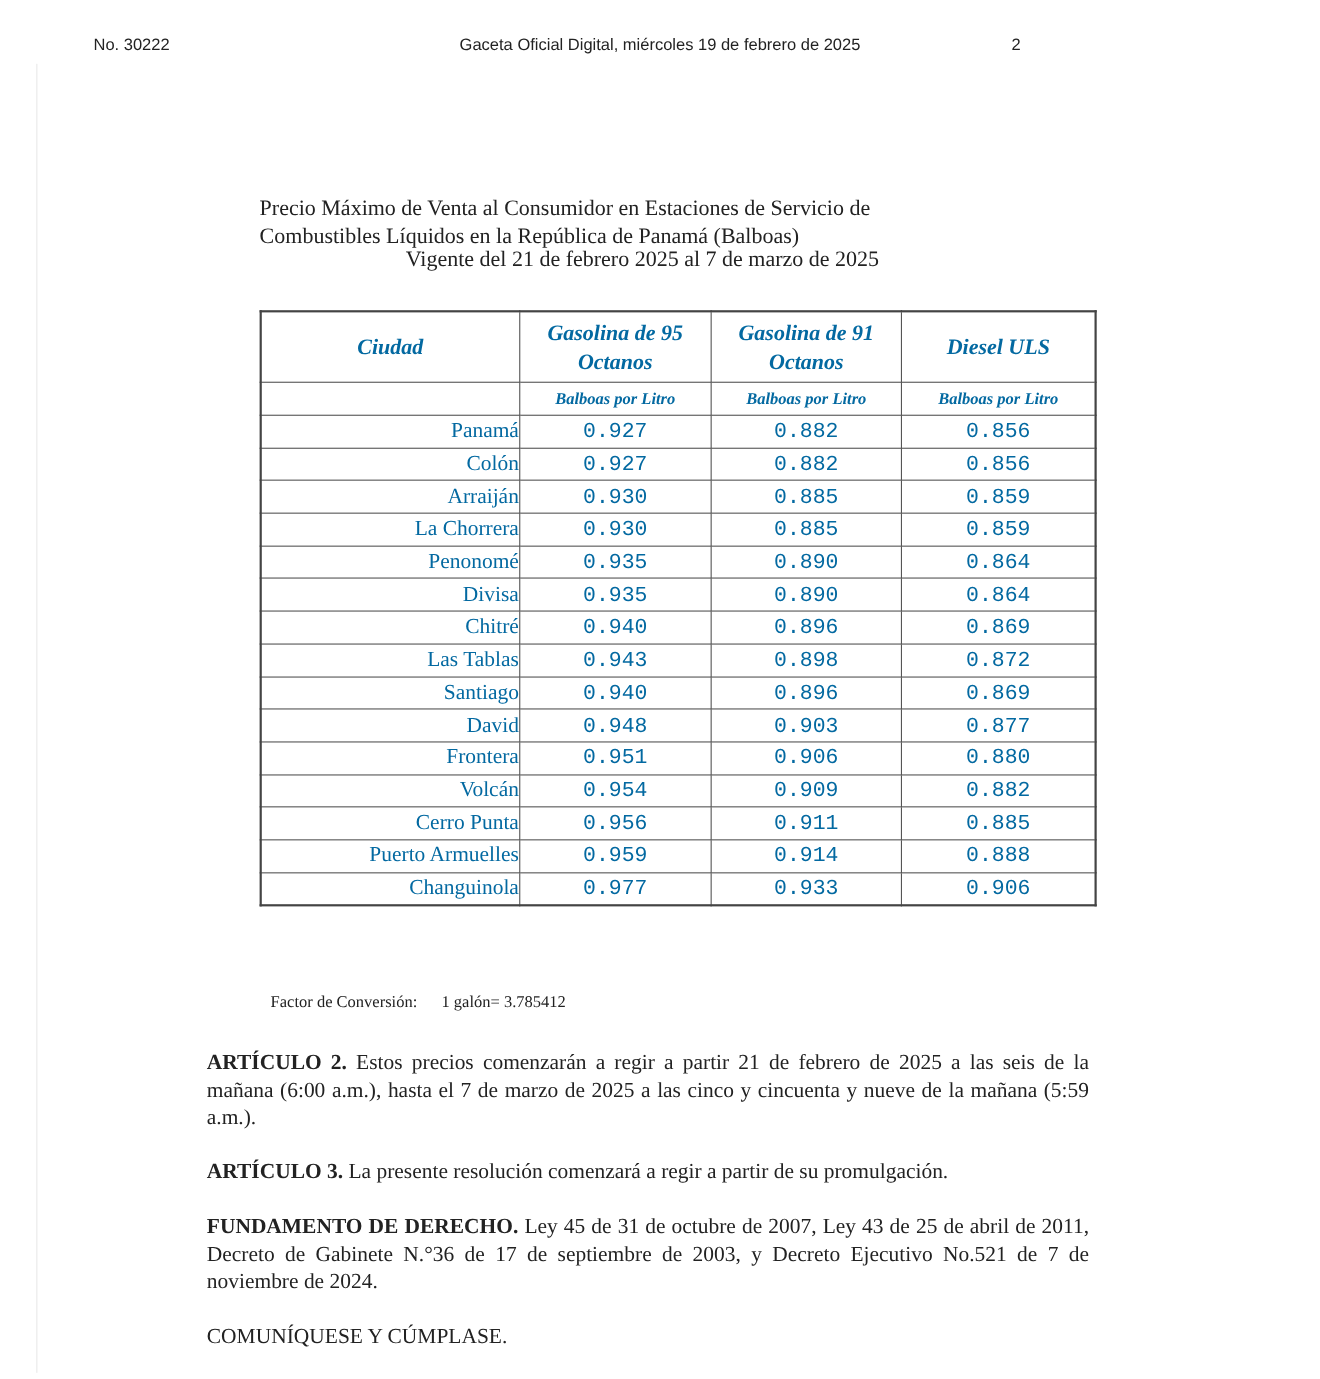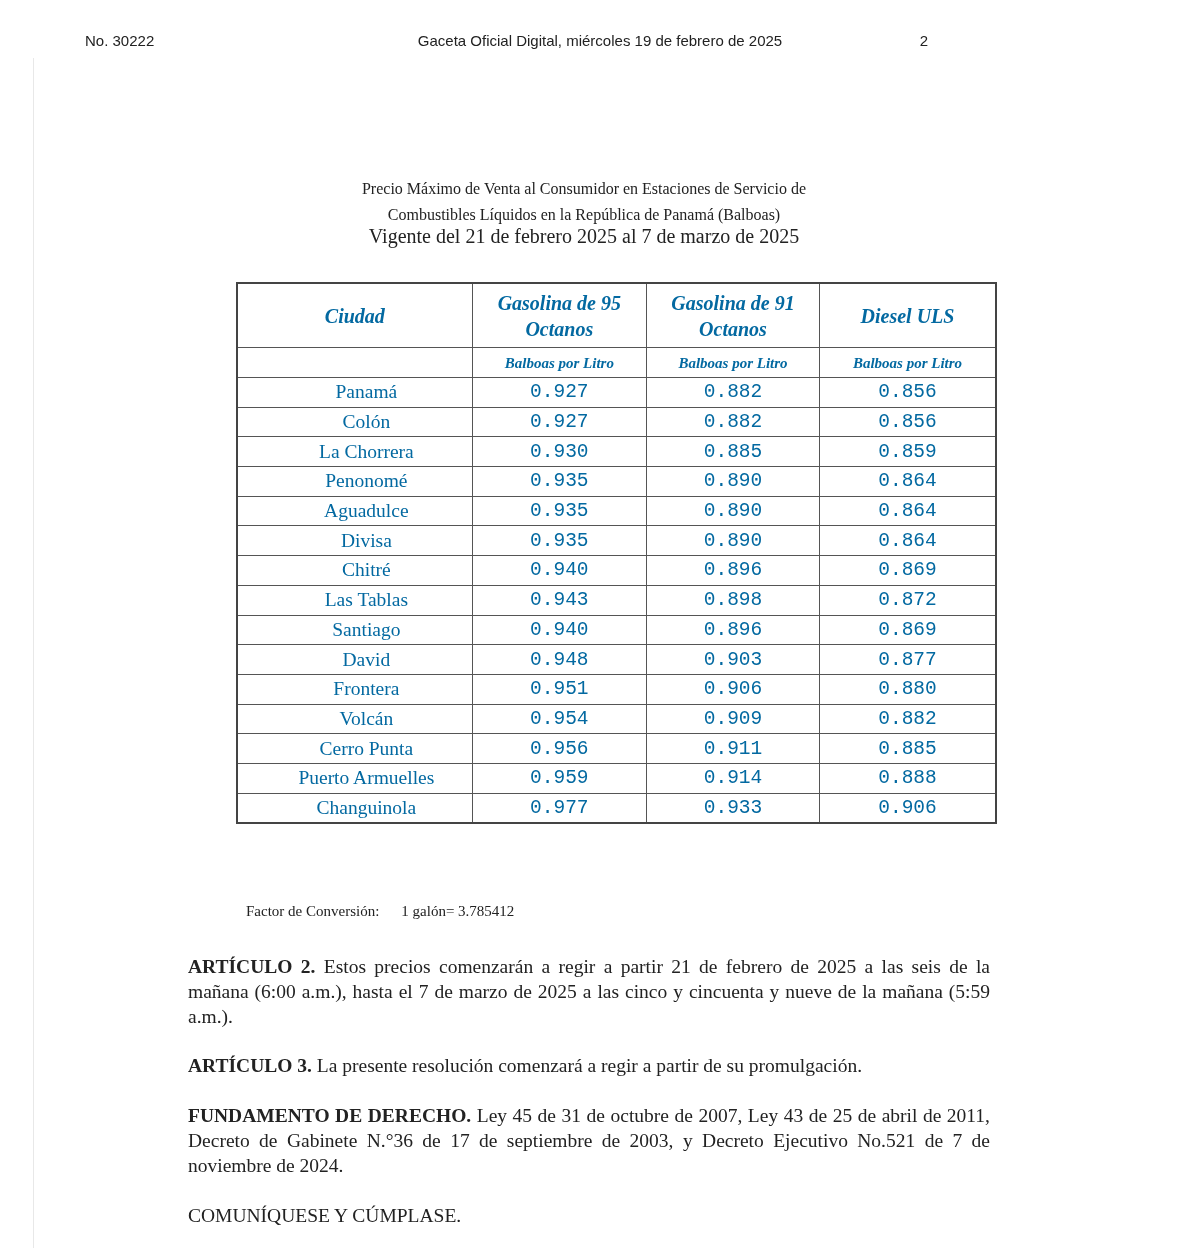--- a/index.html
+++ b/index.html
@@ -10,22 +10,22 @@
   .edge-line { position: absolute; left: 33px; top: 58px; width: 1px; height: 1190px; background: #e8e8e8; }
   .running-head {
     position: absolute; top: 32px; left: 0; width: 1048px; height: 20px;
     font-family: "Liberation Sans", "DejaVu Sans", sans-serif; font-size: 15px; color: #222;
   }
   .running-head .num { position: absolute; left: 85px; }
   .running-head .title { position: absolute; left: 0; width: 1200px; text-align: center; }
   .running-head .page { position: absolute; right: 120px; }
 
   .doc-title {
-    position: absolute; top: 176px; left: 236px; width: 696px; text-align: center;
-    font-size: 16px; line-height: 26px; color: #222;
+    position: absolute; top: 176px; left: 236px; width: 696px; 
+    font-size: 20px; line-height: 26px; color: #222;
   }
   .validity {
     position: absolute; top: 224px; left: 236px; width: 696px; text-align: center;
     font-size: 20px; line-height: 24px; color: #222;
   }
 
   table.prices {
     position: absolute; top: 282px; left: 236px; width: 761px;
     border-collapse: collapse; font-size: 19.5px; color: #0369a1;
   }
@@ -35,21 +35,21 @@
   table.prices { border: 2px solid #444; }
   table.prices th {
     font-weight: bold; font-style: italic; text-align: center; font-size: 20px; line-height: 26px;
   }
   table.prices tr.hdr th { height: 63px; }
   table.prices tr.sub th { height: 29px; font-size: 15px; }
   table.prices col.c0 { width: 216px; }
   table.prices col.c1 { width: 160px; }
   table.prices col.c2 { width: 159px; }
   table.prices col.c3 { width: 162px; }
-  table.prices td.city { text-align: center; padding-left: 23px; }
+  table.prices td.city { text-align: right; padding-left: 23px; }
   table.prices td.val { text-align: center; font-family: Liberation Mono, monospace; }
 
   .conversion {
     position: absolute; top: 903px; left: 246px; font-size: 15px; color: #222;
   }
   .conversion .gap { display: inline-block; width: 22px; }
 
   .para {
     position: absolute; left: 188px; width: 802px; font-size: 19.5px; line-height: 25px;
     text-align: justify; color: #222;
@@ -105,38 +105,38 @@
         <td class="val">0.882</td>
         <td class="val">0.856</td>
       </tr>
       <tr>
         <td class="city">Colón</td>
         <td class="val">0.927</td>
         <td class="val">0.882</td>
         <td class="val">0.856</td>
       </tr>
       <tr>
+        <td class="city">Arraiján</td>
+        <td class="val">0.930</td>
+        <td class="val">0.885</td>
+        <td class="val">0.859</td>
+      </tr>
+      <tr>
         <td class="city">La Chorrera</td>
         <td class="val">0.930</td>
         <td class="val">0.885</td>
         <td class="val">0.859</td>
       </tr>
       <tr>
         <td class="city">Penonomé</td>
         <td class="val">0.935</td>
         <td class="val">0.890</td>
         <td class="val">0.864</td>
       </tr>
       <tr>
-        <td class="city">Aguadulce</td>
-        <td class="val">0.935</td>
-        <td class="val">0.890</td>
-        <td class="val">0.864</td>
-      </tr>
-      <tr>
         <td class="city">Divisa</td>
         <td class="val">0.935</td>
         <td class="val">0.890</td>
         <td class="val">0.864</td>
       </tr>
       <tr>
         <td class="city">Chitré</td>
         <td class="val">0.940</td>
         <td class="val">0.896</td>
         <td class="val">0.869</td>

